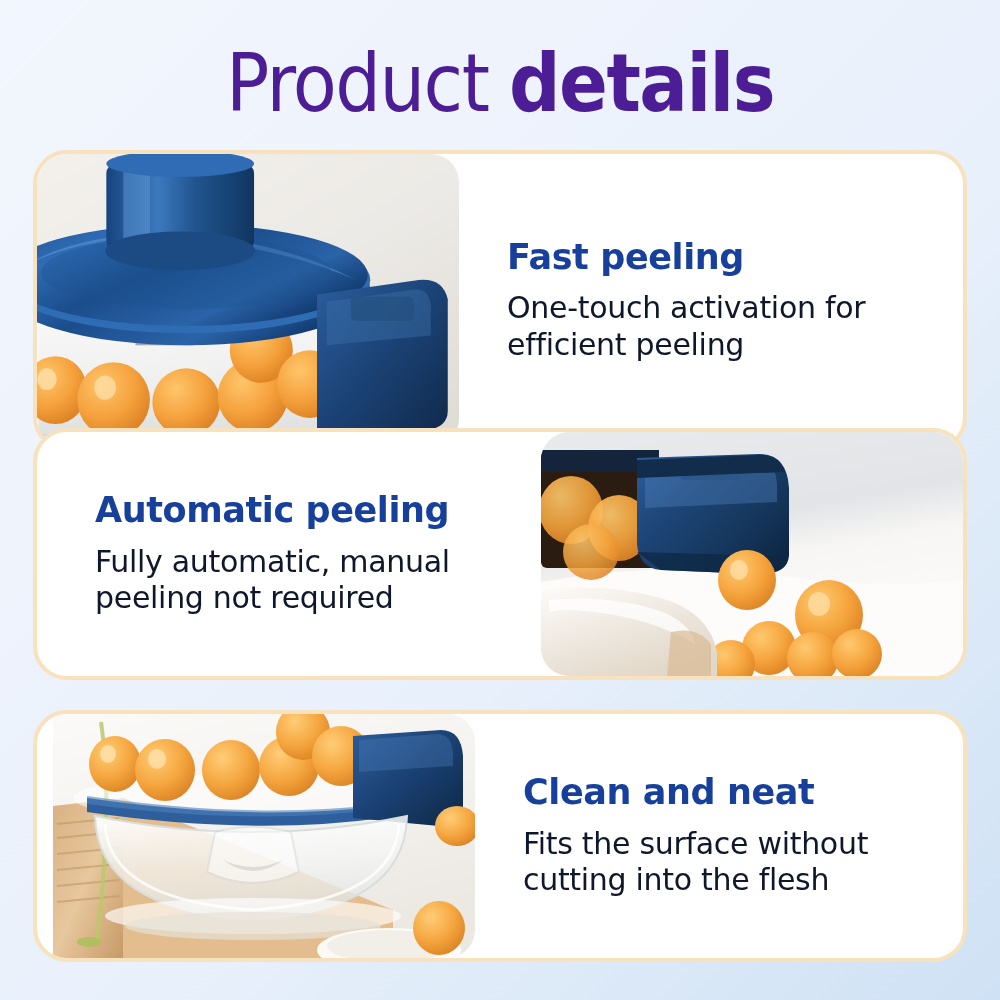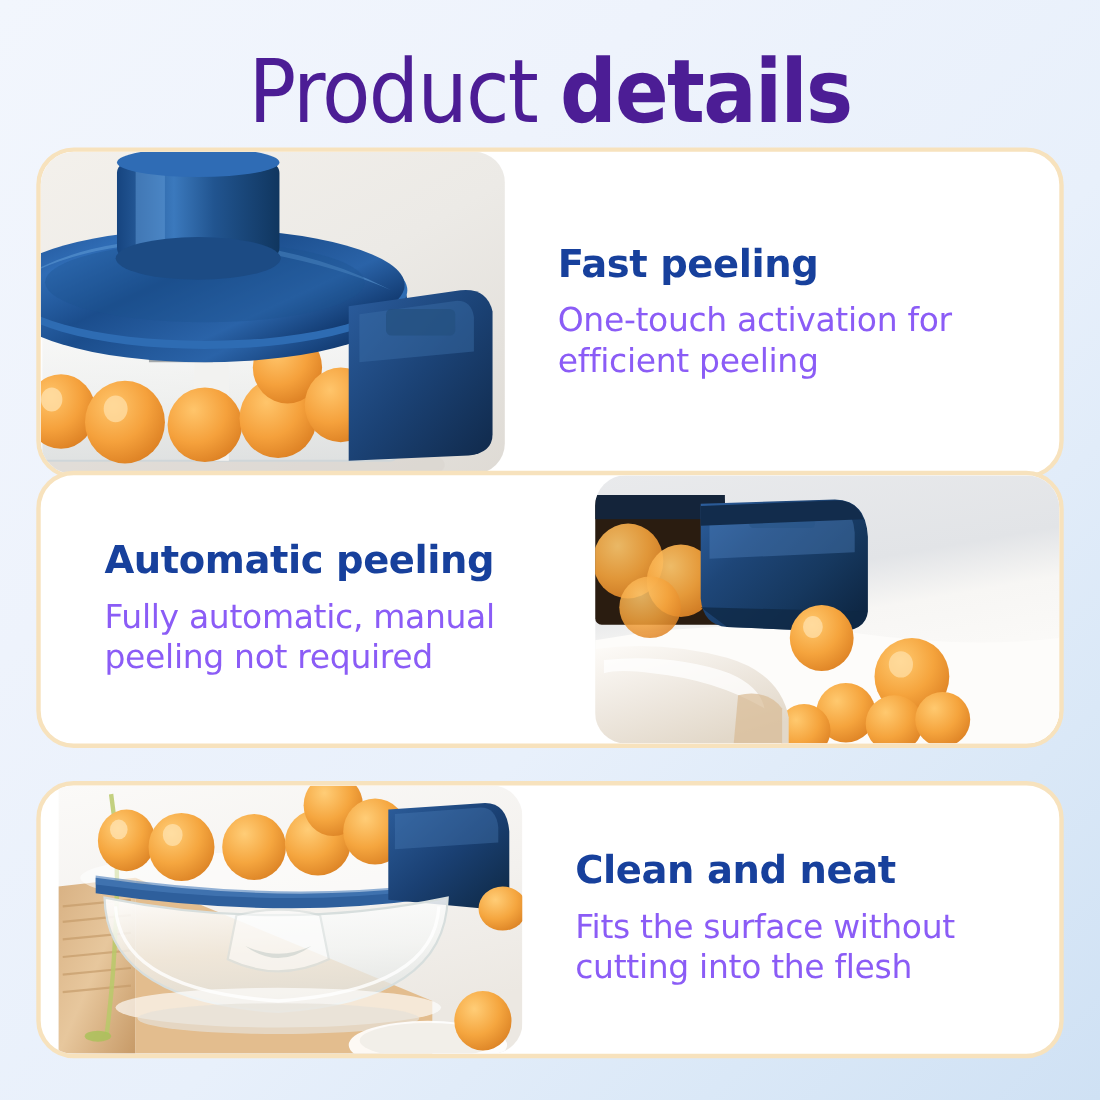--- a/index.html
+++ b/index.html
@@ -56,21 +56,21 @@
     left: 33px;
     width: 934px;
     box-sizing: border-box;
     background: #ffffff;
     border: 4px solid #f7e2bd;
     border-radius: 34px;
     overflow: hidden;
     display: flex;
     align-items: stretch;
   }
-  #card-1 { top: 134px;  height: 301px; }
+  #card-1 { top: 150px;  height: 301px; }
   #card-2 { top: 428px;  height: 252px; }
   #card-3 { top: 710px;  height: 252px; padding-left: 16px; }
 
   .card.reverse { flex-direction: row-reverse; justify-content: space-between; }
 
   .card-media {
     position: relative;
     width: 422px;
     flex: 0 0 422px;
     overflow: hidden;
@@ -90,21 +90,21 @@
   .card-heading {
     color: #17409c;
     font-size: 35px;
     font-weight: 700;
     line-height: 1.1;
     margin: 0 0 14px 0;
     letter-spacing: -0.4px;
     font-family: "DejaVu Sans", sans-serif;
   }
   .card-text {
-    color: #8b5cf6;
+    color: #0f172a;
     font-size: 30px;
     font-weight: 400;
     line-height: 1.22;
     margin: 0;
     letter-spacing: -0.3px;
     max-width: 430px;
     font-family: "DejaVu Sans", sans-serif;
   }
   .card.reverse .card-text { max-width: 430px; }
 

